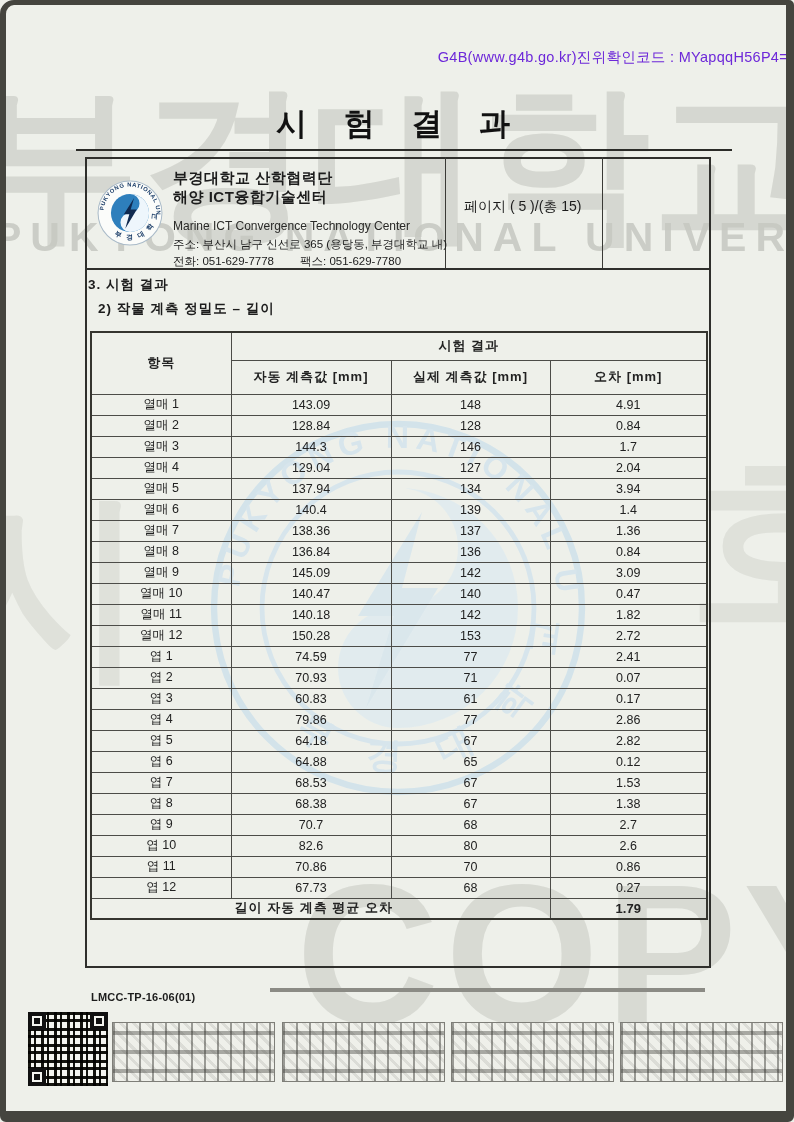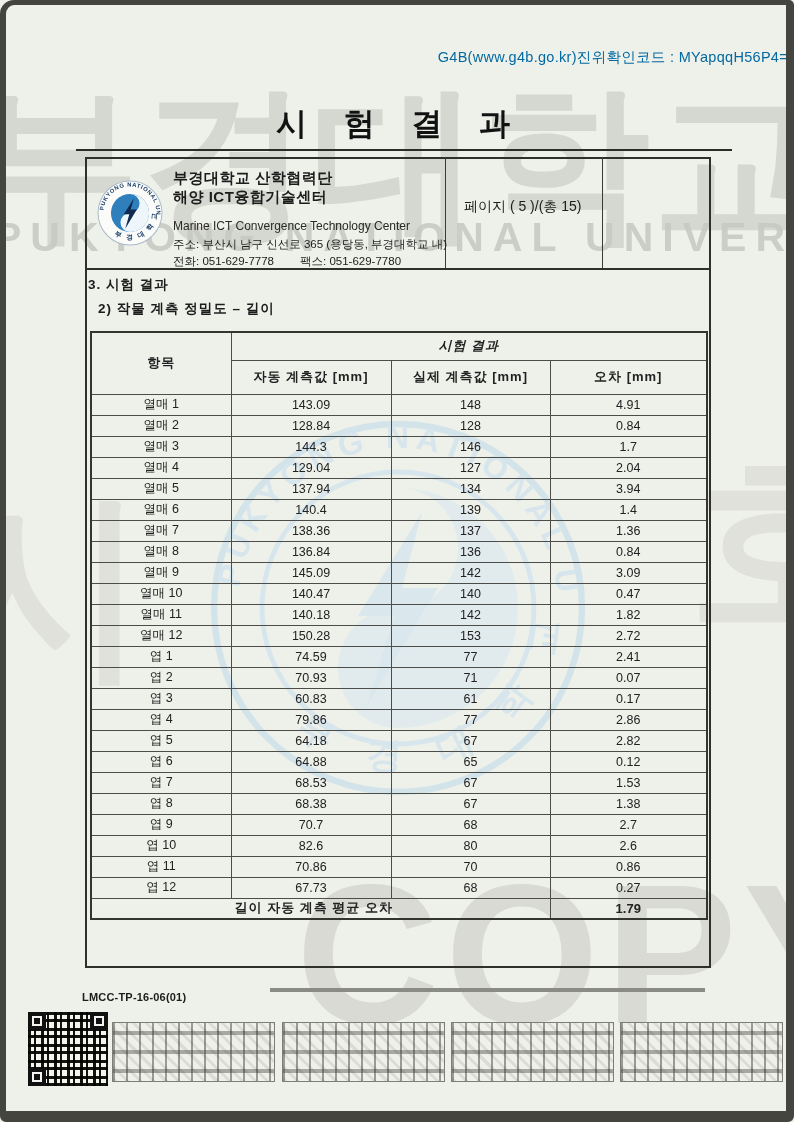--- a/index.html
+++ b/index.html
@@ -30,21 +30,21 @@
     top:856px; left:296px; font-size:198px; line-height:1;
     color:#caccc5; opacity:.6; letter-spacing:6px;
   }
   #wm-left-char { top:452px; left:-52px; font-size:200px; color:#c9cbc4; opacity:.4; }
   #wm-right-char { top:408px; left:688px; font-size:200px; color:#c9cbc4; opacity:.4; }
   #wm-emblem { position:absolute; z-index:1; top:408px; left:198px; width:400px; height:400px; opacity:.62; }
   
   .layer { position:absolute; z-index:2; }
   #verify-code {
     top:48px; left:0; width:788px; text-align:right;
-    color:#0369a1; font-size:14.5px; letter-spacing:.3px;
+    color:#6d28d9; font-size:14.5px; letter-spacing:.3px;
   }
   #doc-title {
     top:103px; left:0; width:794px; text-align:center;
     font-size:31px; font-weight:bold; letter-spacing:14px; color:#111;padding-left:6px;
   }
   #title-rule { top:149px; left:76px; width:656px; height:2px; background:#2b2b28; }
   #doc-frame {
     top:157px; left:85px; width:626px; height:811px;
     border:2px solid #2f2f2c;
   }
@@ -66,27 +66,27 @@
   #result-table {
     position:absolute; z-index:2; top:331px; left:90px; width:616px;
     border-collapse:collapse; table-layout:fixed;
     font-size:12.5px; color:#222; background:transparent;
   }
   #result-table th, #result-table td {
     border:1px solid #4c4c48; text-align:center; padding:0;
   }
   #result-table { border:2px solid #35352f; }
   #result-table thead th { font-weight:bold; font-size:13px; letter-spacing:1px; }
-  .h-group { height:28px;font-style:italic; }
+  .h-group { height:28px; }
   .h-sub th { height:34px; }
   #result-table tbody td { height:21px; }
   .sum-row td { height:26px; font-weight:bold; font-size:13px; }
   .sum-label { text-align:center; padding-right:14px !important; letter-spacing:1px; }
   
-  #doc-code { top:991px; left:82px; font-size:11px; font-weight:bold; letter-spacing:.2px; }
+  #doc-code { top:991px; left:91px; font-size:11px; font-weight:bold; letter-spacing:.2px; }
   #foot-rule { top:988px; left:270px; width:435px; height:4px; background:#8b8b85; }
   #qr-code {
     top:1012px; left:28px; width:80px; height:74px; background:#f4f5f0;
     background-image:
       repeating-linear-gradient(90deg, #15150f 0 3px, transparent 3px 6px, #15150f 6px 8px, transparent 8px 13px),
       repeating-linear-gradient(0deg, #15150f 0 3px, transparent 3px 7px, #15150f 7px 10px, transparent 10px 16px);
     background-blend-mode:multiply;
   }
   .finder { position:absolute; width:18px; height:18px; background:#f4f5f0; border:4px solid #111; }
   .finder::after { content:""; position:absolute; inset:2px; background:#111; }

